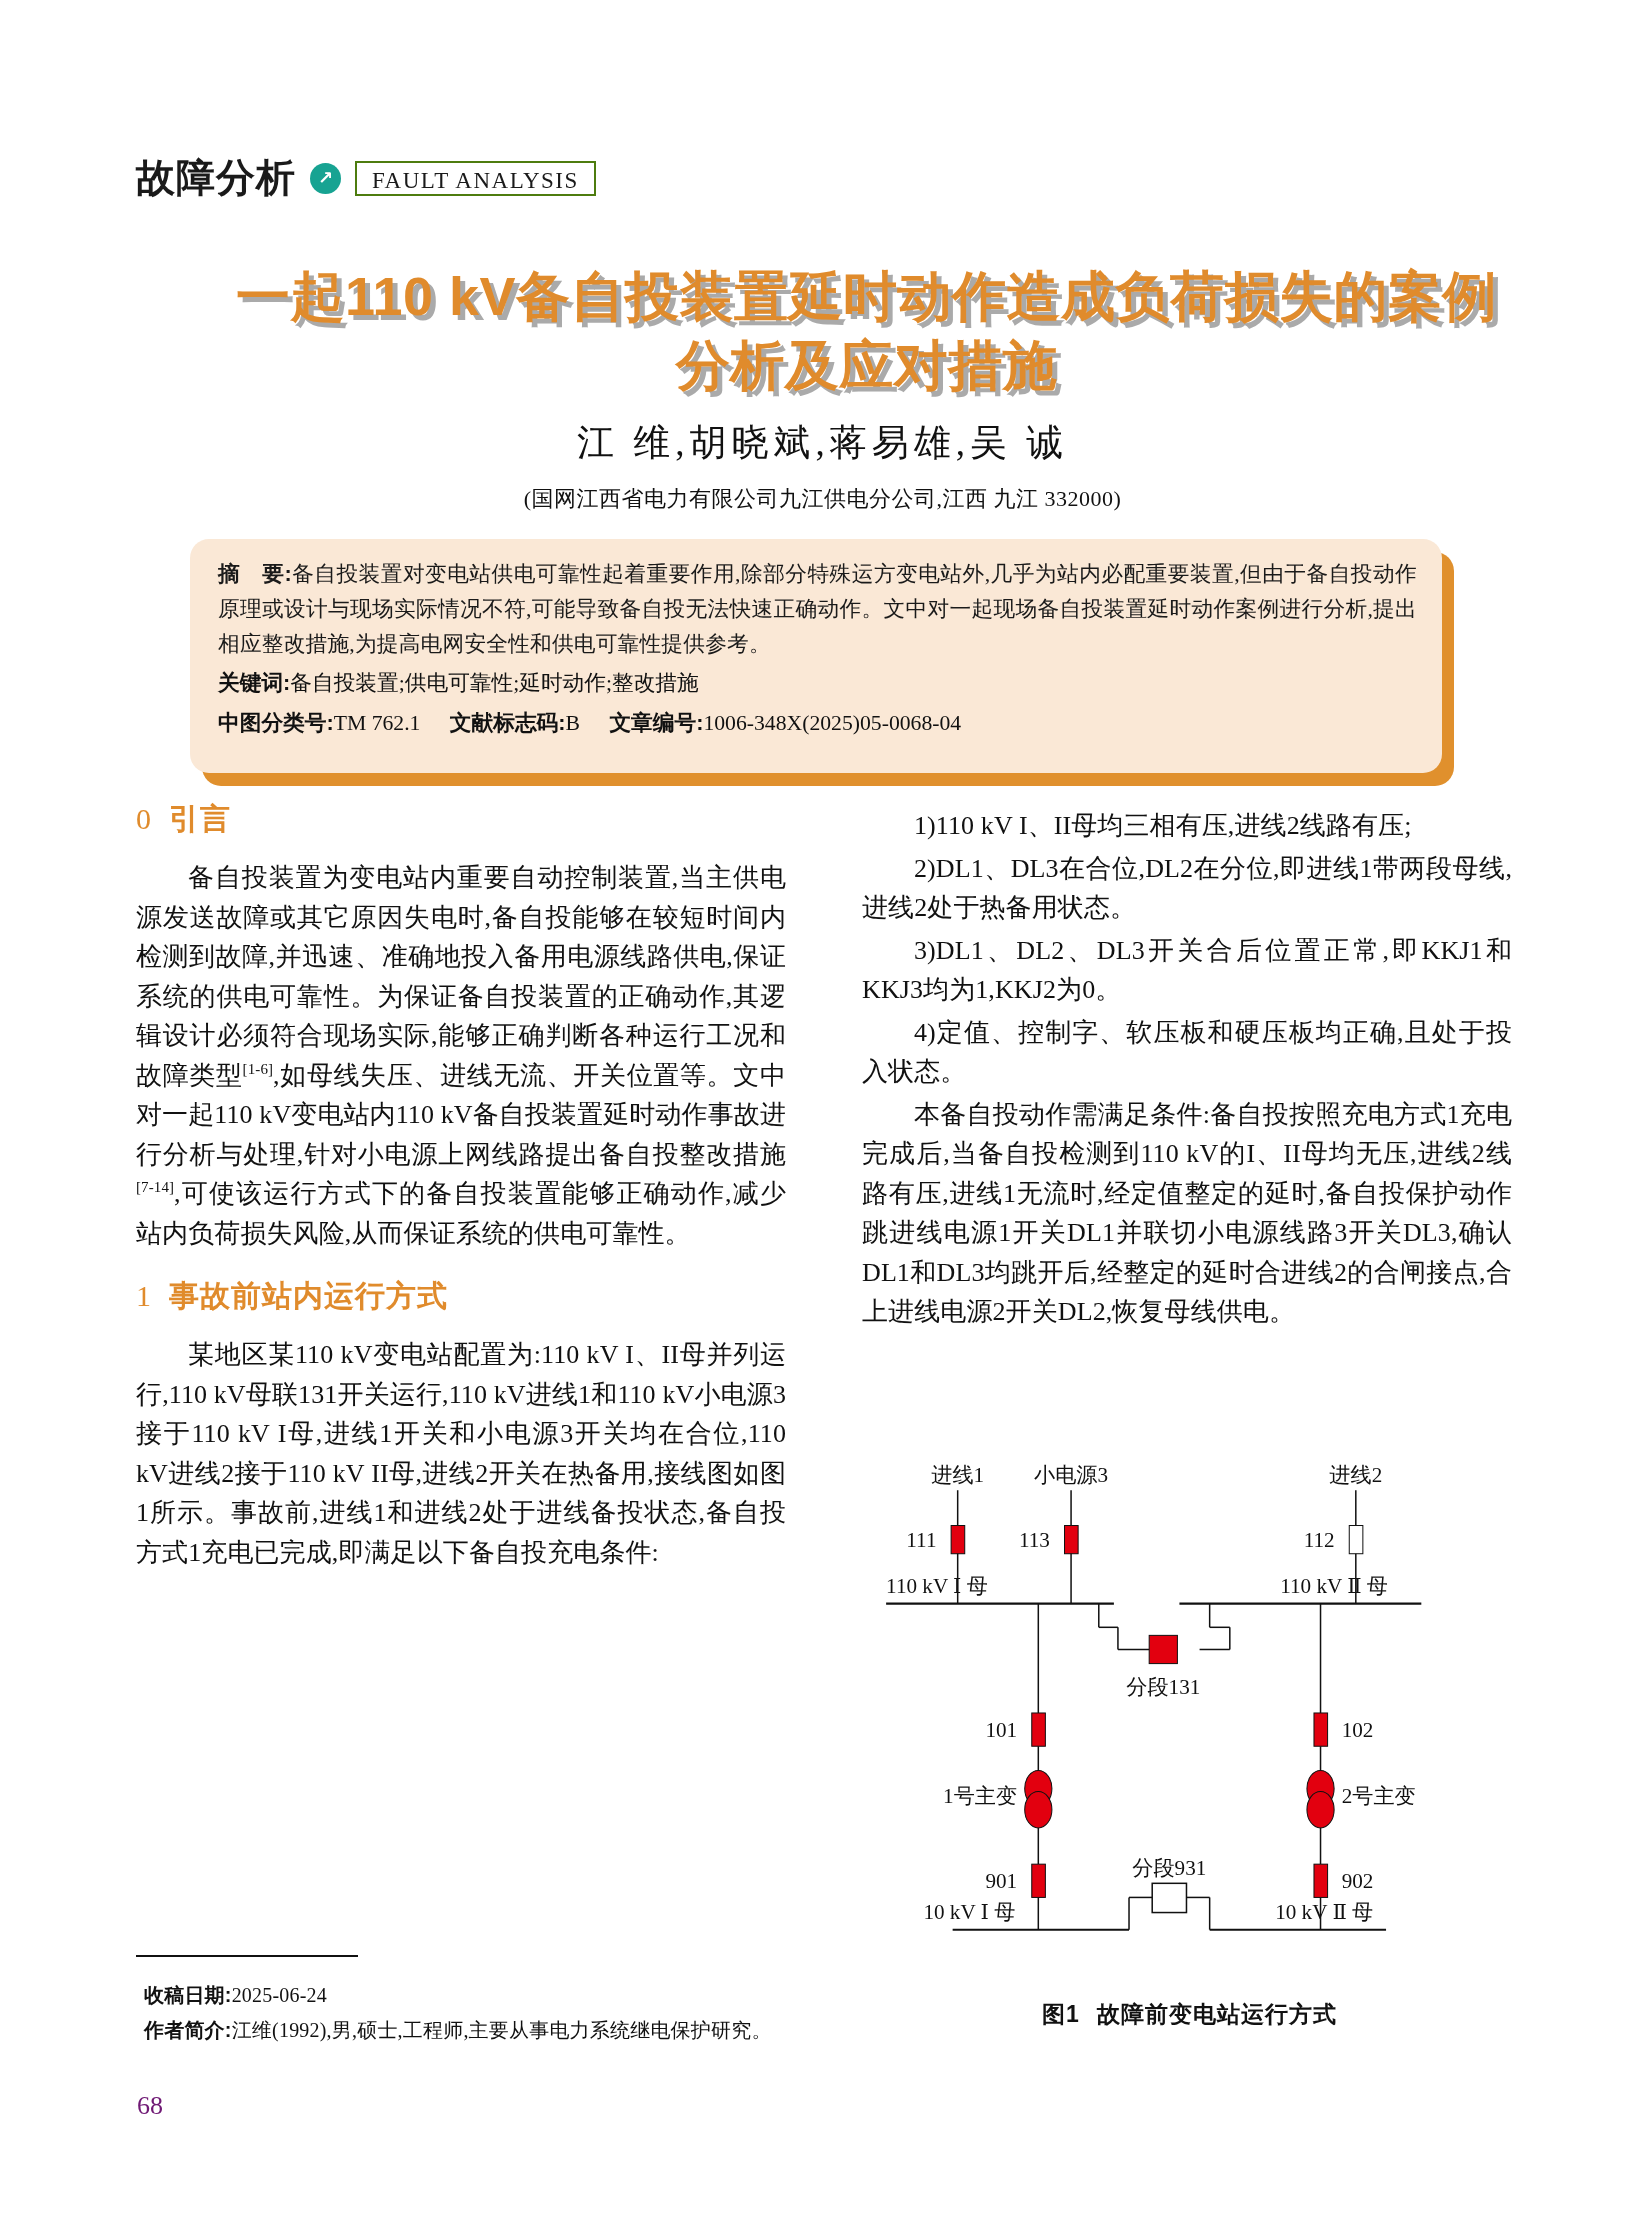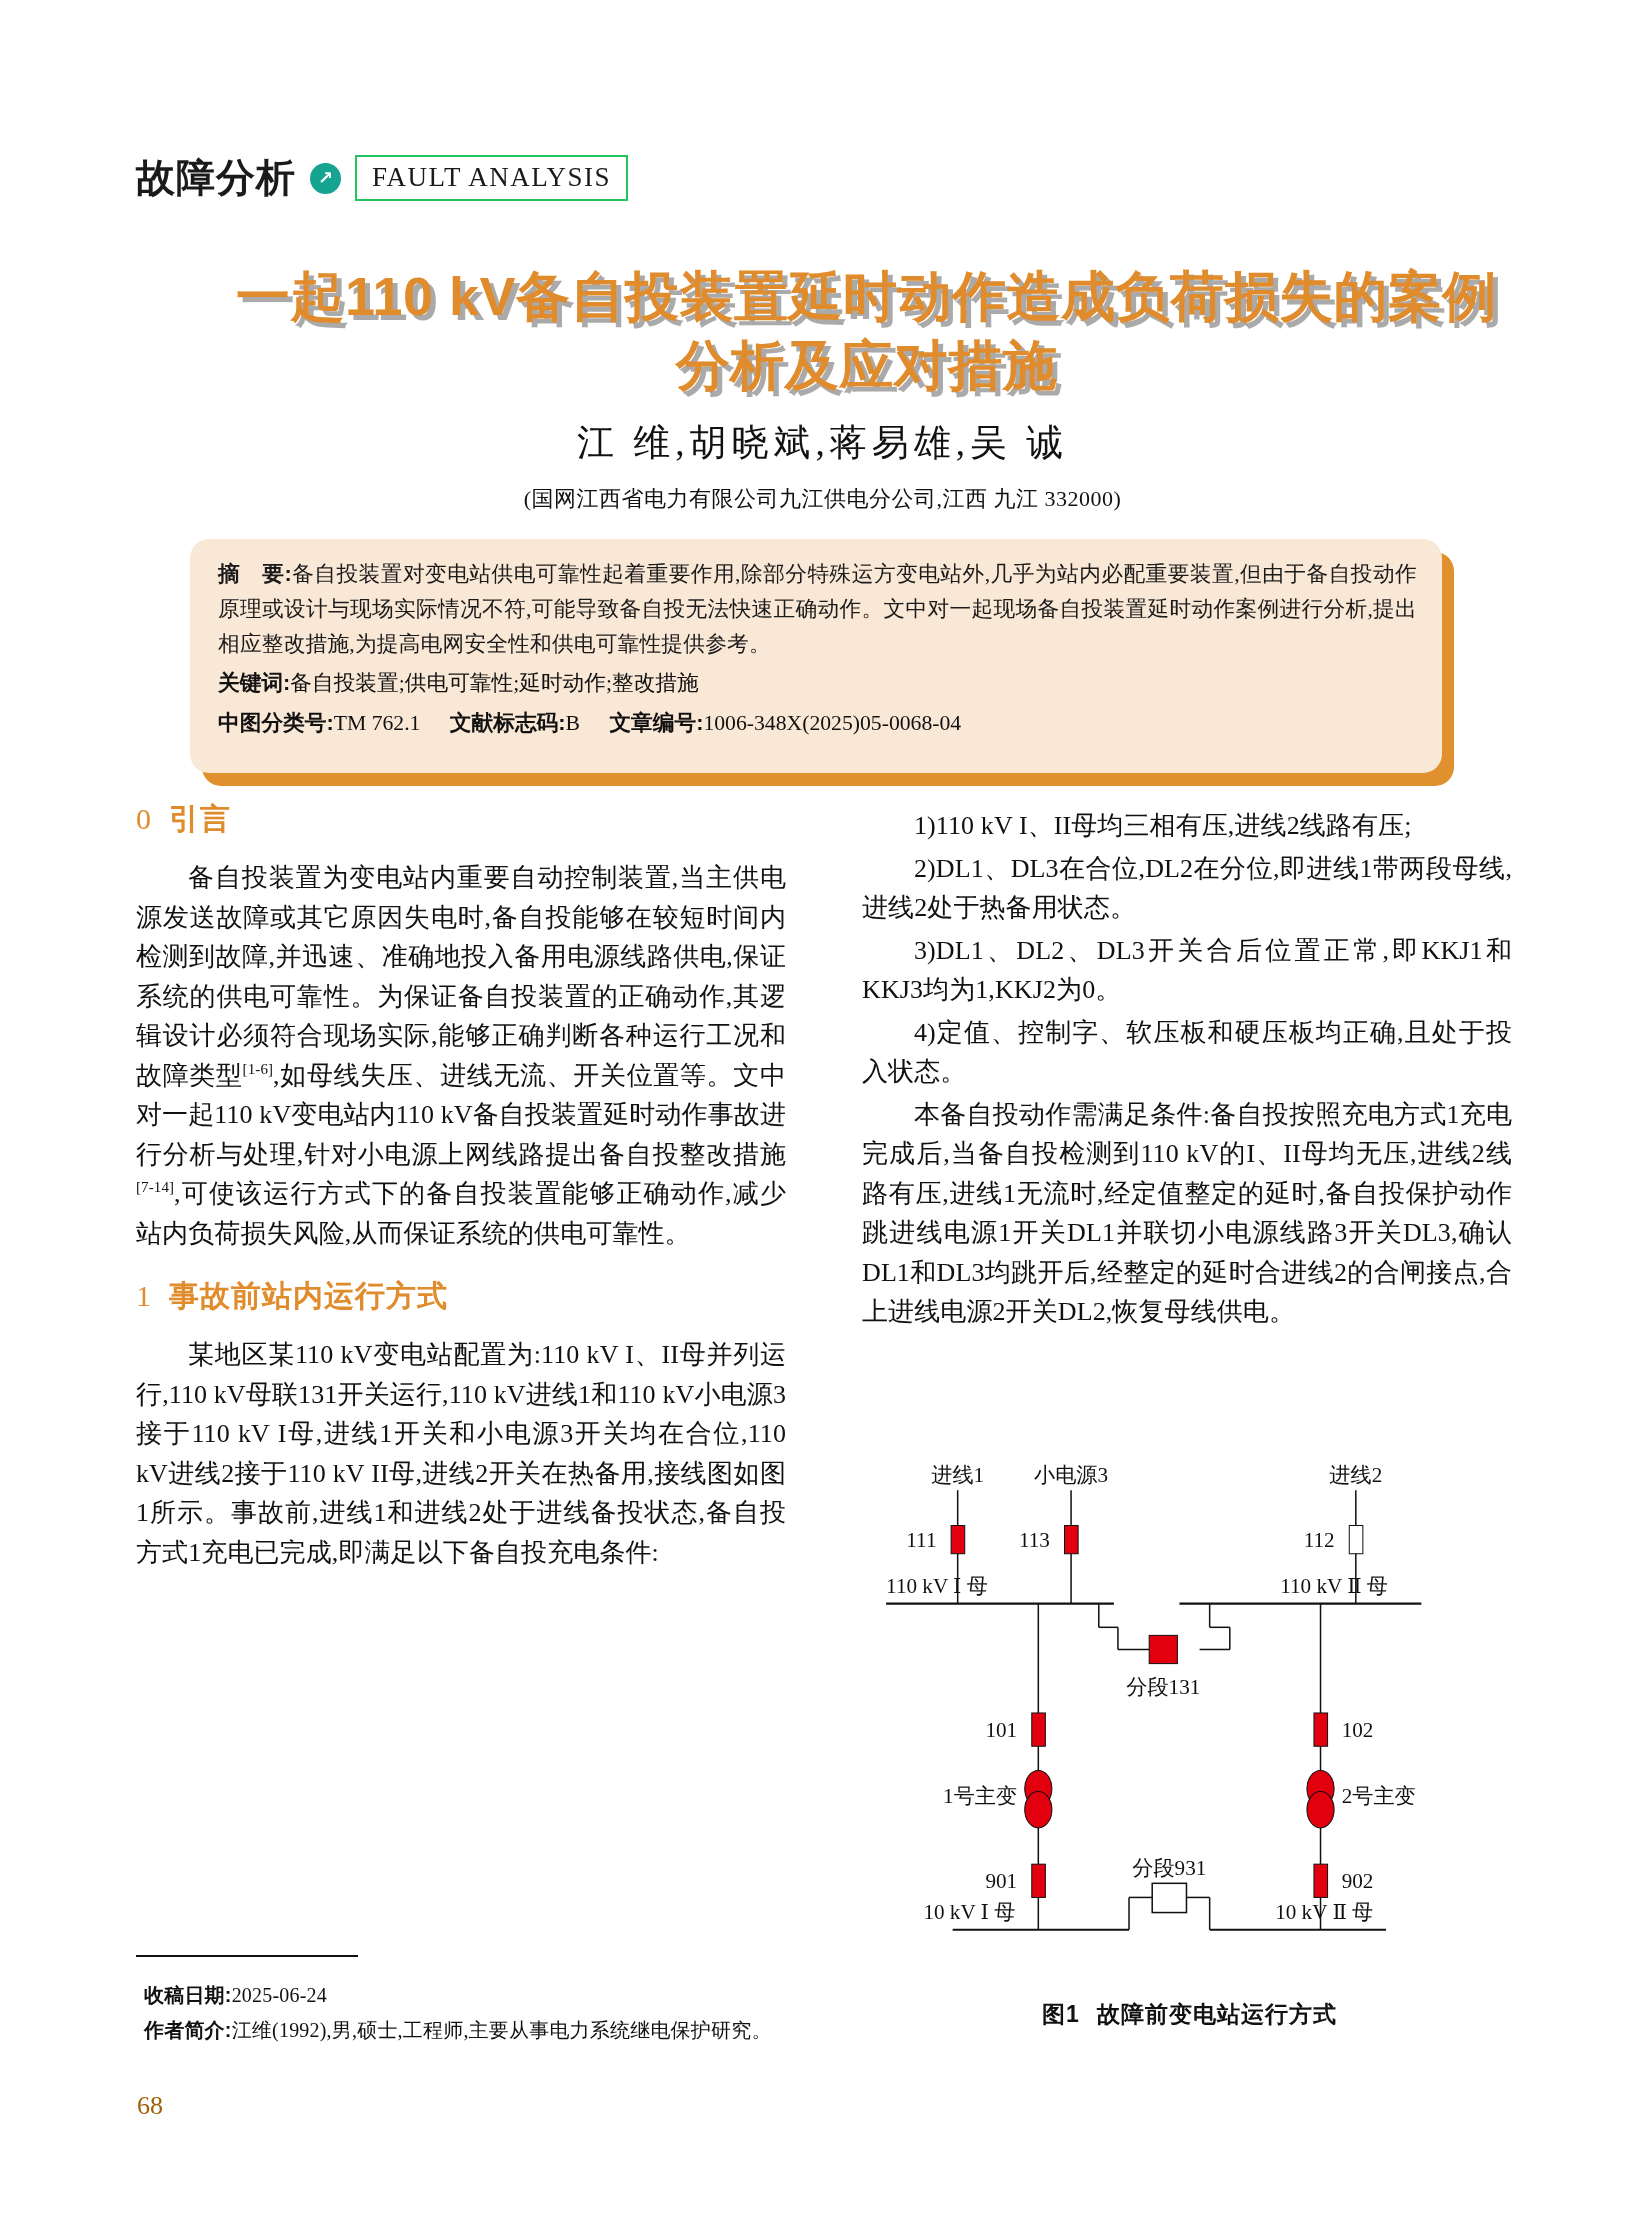--- a/index.html
+++ b/index.html
@@ -19,23 +19,23 @@
     font-family:"Liberation Sans","DejaVu Sans",sans-serif;
     font-weight:bold;font-size:39px;letter-spacing:1px;color:#1a1a1a;
   }
   .arrow-badge{
     width:31px;height:31px;border-radius:50%;
     background:#17a392;display:flex;align-items:center;justify-content:center;
     color:#fff;font-size:18px;font-weight:bold;line-height:1;
     font-family:"DejaVu Sans",sans-serif;
   }
   .topbar-en{
-    border:2px solid #22c55e;padding:5px 15px 6px 15px;
+    border:2px solid #4d7c0f;padding:5px 15px 0 15px;
     font-family:"Liberation Serif","DejaVu Serif",serif;
-    font-size:27px;letter-spacing:1.5px;color:#1a1a1a;
+    font-size:23px;letter-spacing:1.5px;color:#1a1a1a;
   }
 
   
   .title-wrap{position:absolute;left:0;top:262px;width:1645px;text-align:center;padding-left:44px;}
   .title-line{
     font-family:"Liberation Sans","DejaVu Sans",sans-serif;
     font-weight:bold;
     font-size:54px;
     line-height:1.28;
     color:#e08b2c;
@@ -100,21 +100,21 @@
   
   .fn-rule{position:absolute;left:136px;top:1955px;width:222px;height:2px;background:#111;}
   .fn{
     position:absolute;left:136px;width:756px;
     font-size:20px;line-height:1.5;letter-spacing:0.2px;
   }
   .fn b{font-family:"Liberation Sans","DejaVu Sans",sans-serif;padding-left:8px;}
   .fn1{top:1980px;}
   .fn2{top:2015px;width:786px;}
   .pageno{
-    position:absolute;left:137px;top:2091px;font-size:26px;color:#a16207;
+    position:absolute;left:137px;top:2091px;font-size:26px;color:#701a75;
   }
 </style>
 </head>
 <body>
 
 <div class="page">
 
   <div class="topbar">
     <span class="topbar-cn">故障分析</span>
     <span class="arrow-badge">↗</span>

